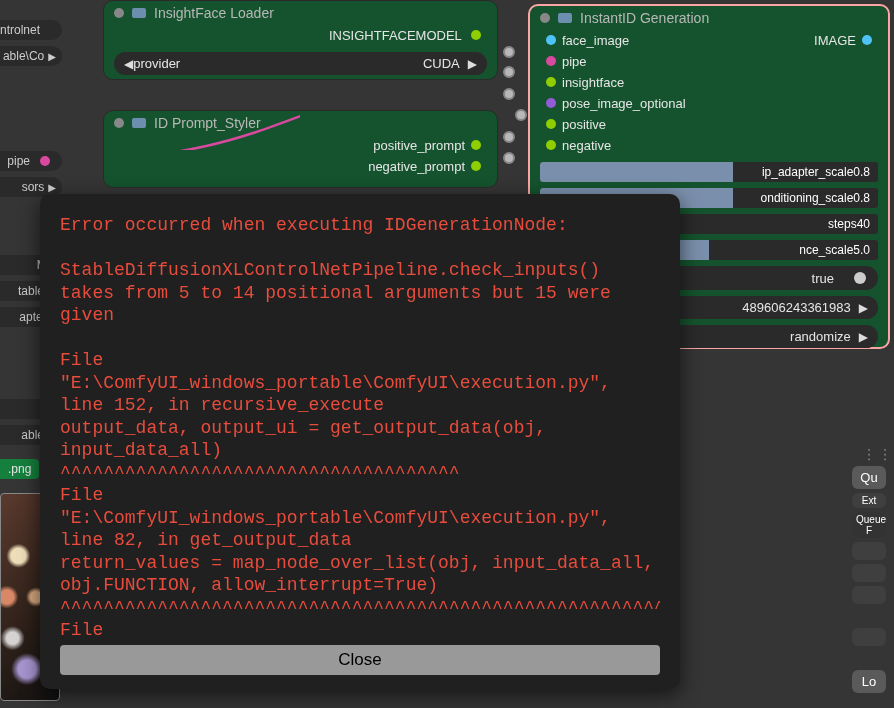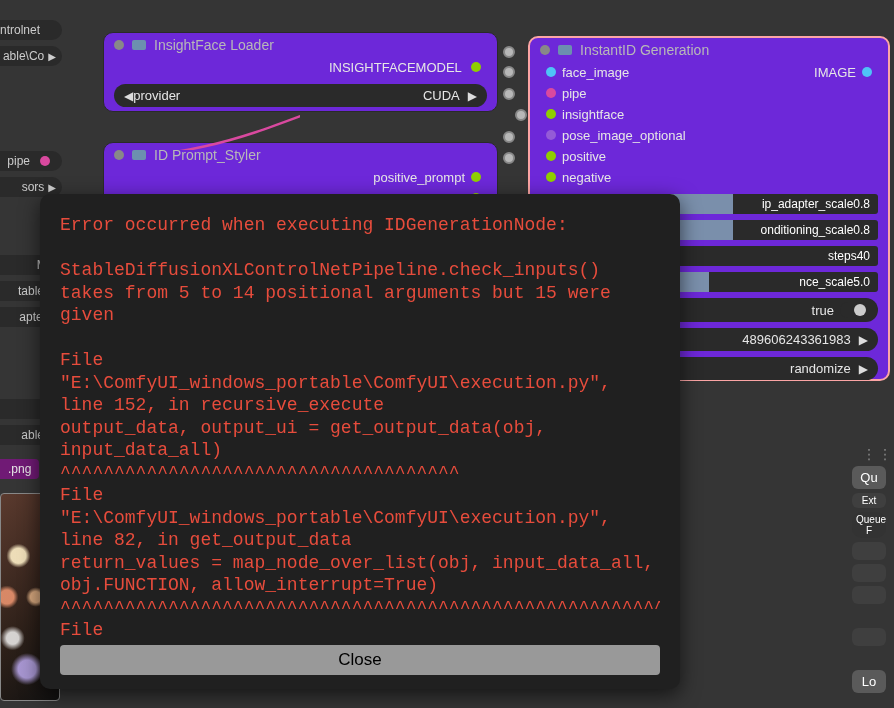--- a/index.html
+++ b/index.html
@@ -9,24 +9,23 @@
     background: #353535;
     color: #e6e6e6;
     overflow: hidden;
     position: relative;
     font-size: 12px;
   }
 
   
   .node {
     position: absolute;
-    background: #6d28d9;
+    background: #14532d;
     border-radius: 10px;
     border: 1px solid #2a2a2a;
-    margin-top: 32px;
   }
   .node.outline {
     border: 2px solid #fca5a5;
   }
   .node-title-bar {
     display: flex;
     align-items: center;
     gap: 8px;
     padding: 4px 10px;
   }
@@ -171,21 +170,21 @@
     content:""; position:absolute; inset:0;
     background:
       radial-gradient(circle at 30% 30%, rgba(255,240,200,.9) 5%, transparent 8%),
       radial-gradient(circle at 60% 50%, rgba(255,200,150,.8) 5%, transparent 9%),
       radial-gradient(circle at 20% 70%, rgba(255,255,255,.8) 4%, transparent 8%),
       radial-gradient(circle at 45% 85%, rgba(200,180,255,.8) 5%, transparent 9%),
       radial-gradient(circle at 10% 50%, rgba(255,160,120,.8) 6%, transparent 10%);
   }
 
   .filebar {
-    position: absolute; left: 0; top: 459px; background:#701a75;
+    position: absolute; left: 0; top: 459px; background:#15803d;
     border-radius: 0 4px 4px 0; padding: 3px 8px; font-size: 12px;
   }
 </style>
 </head>
 <body>
 
 <div class="left-col">
   <div class="left-cell">
       <span>ontrolnet</span>
       <span class="port-dot yellow"></span>

